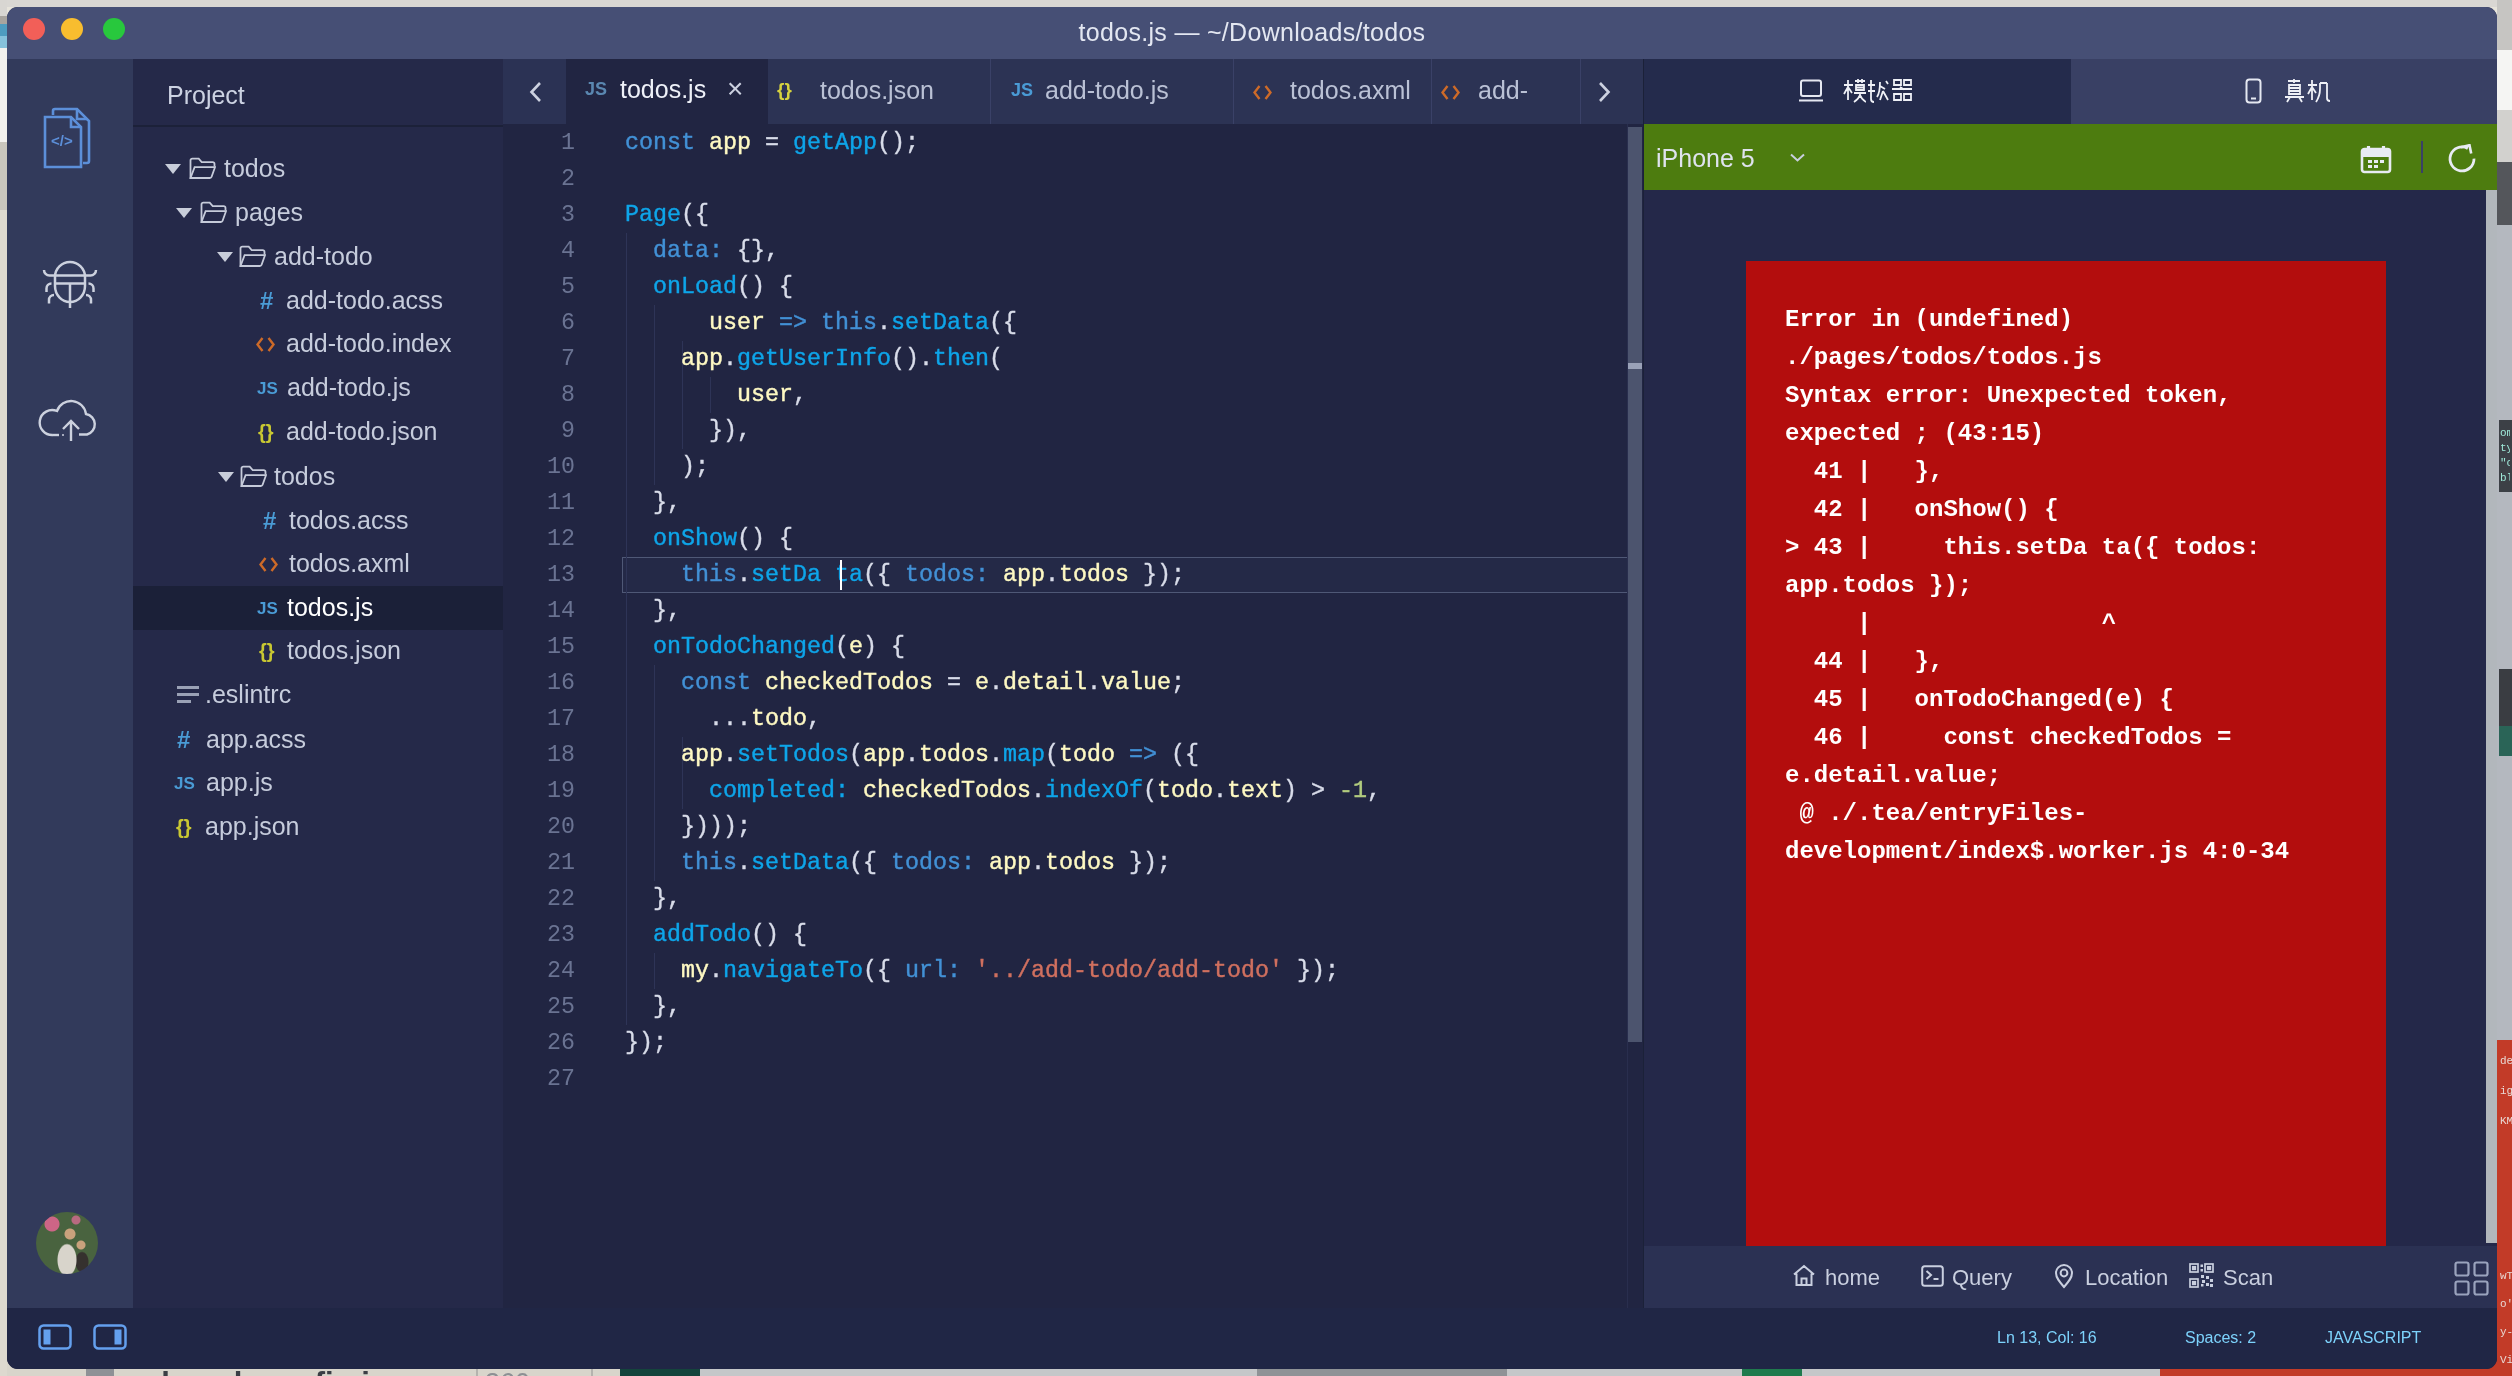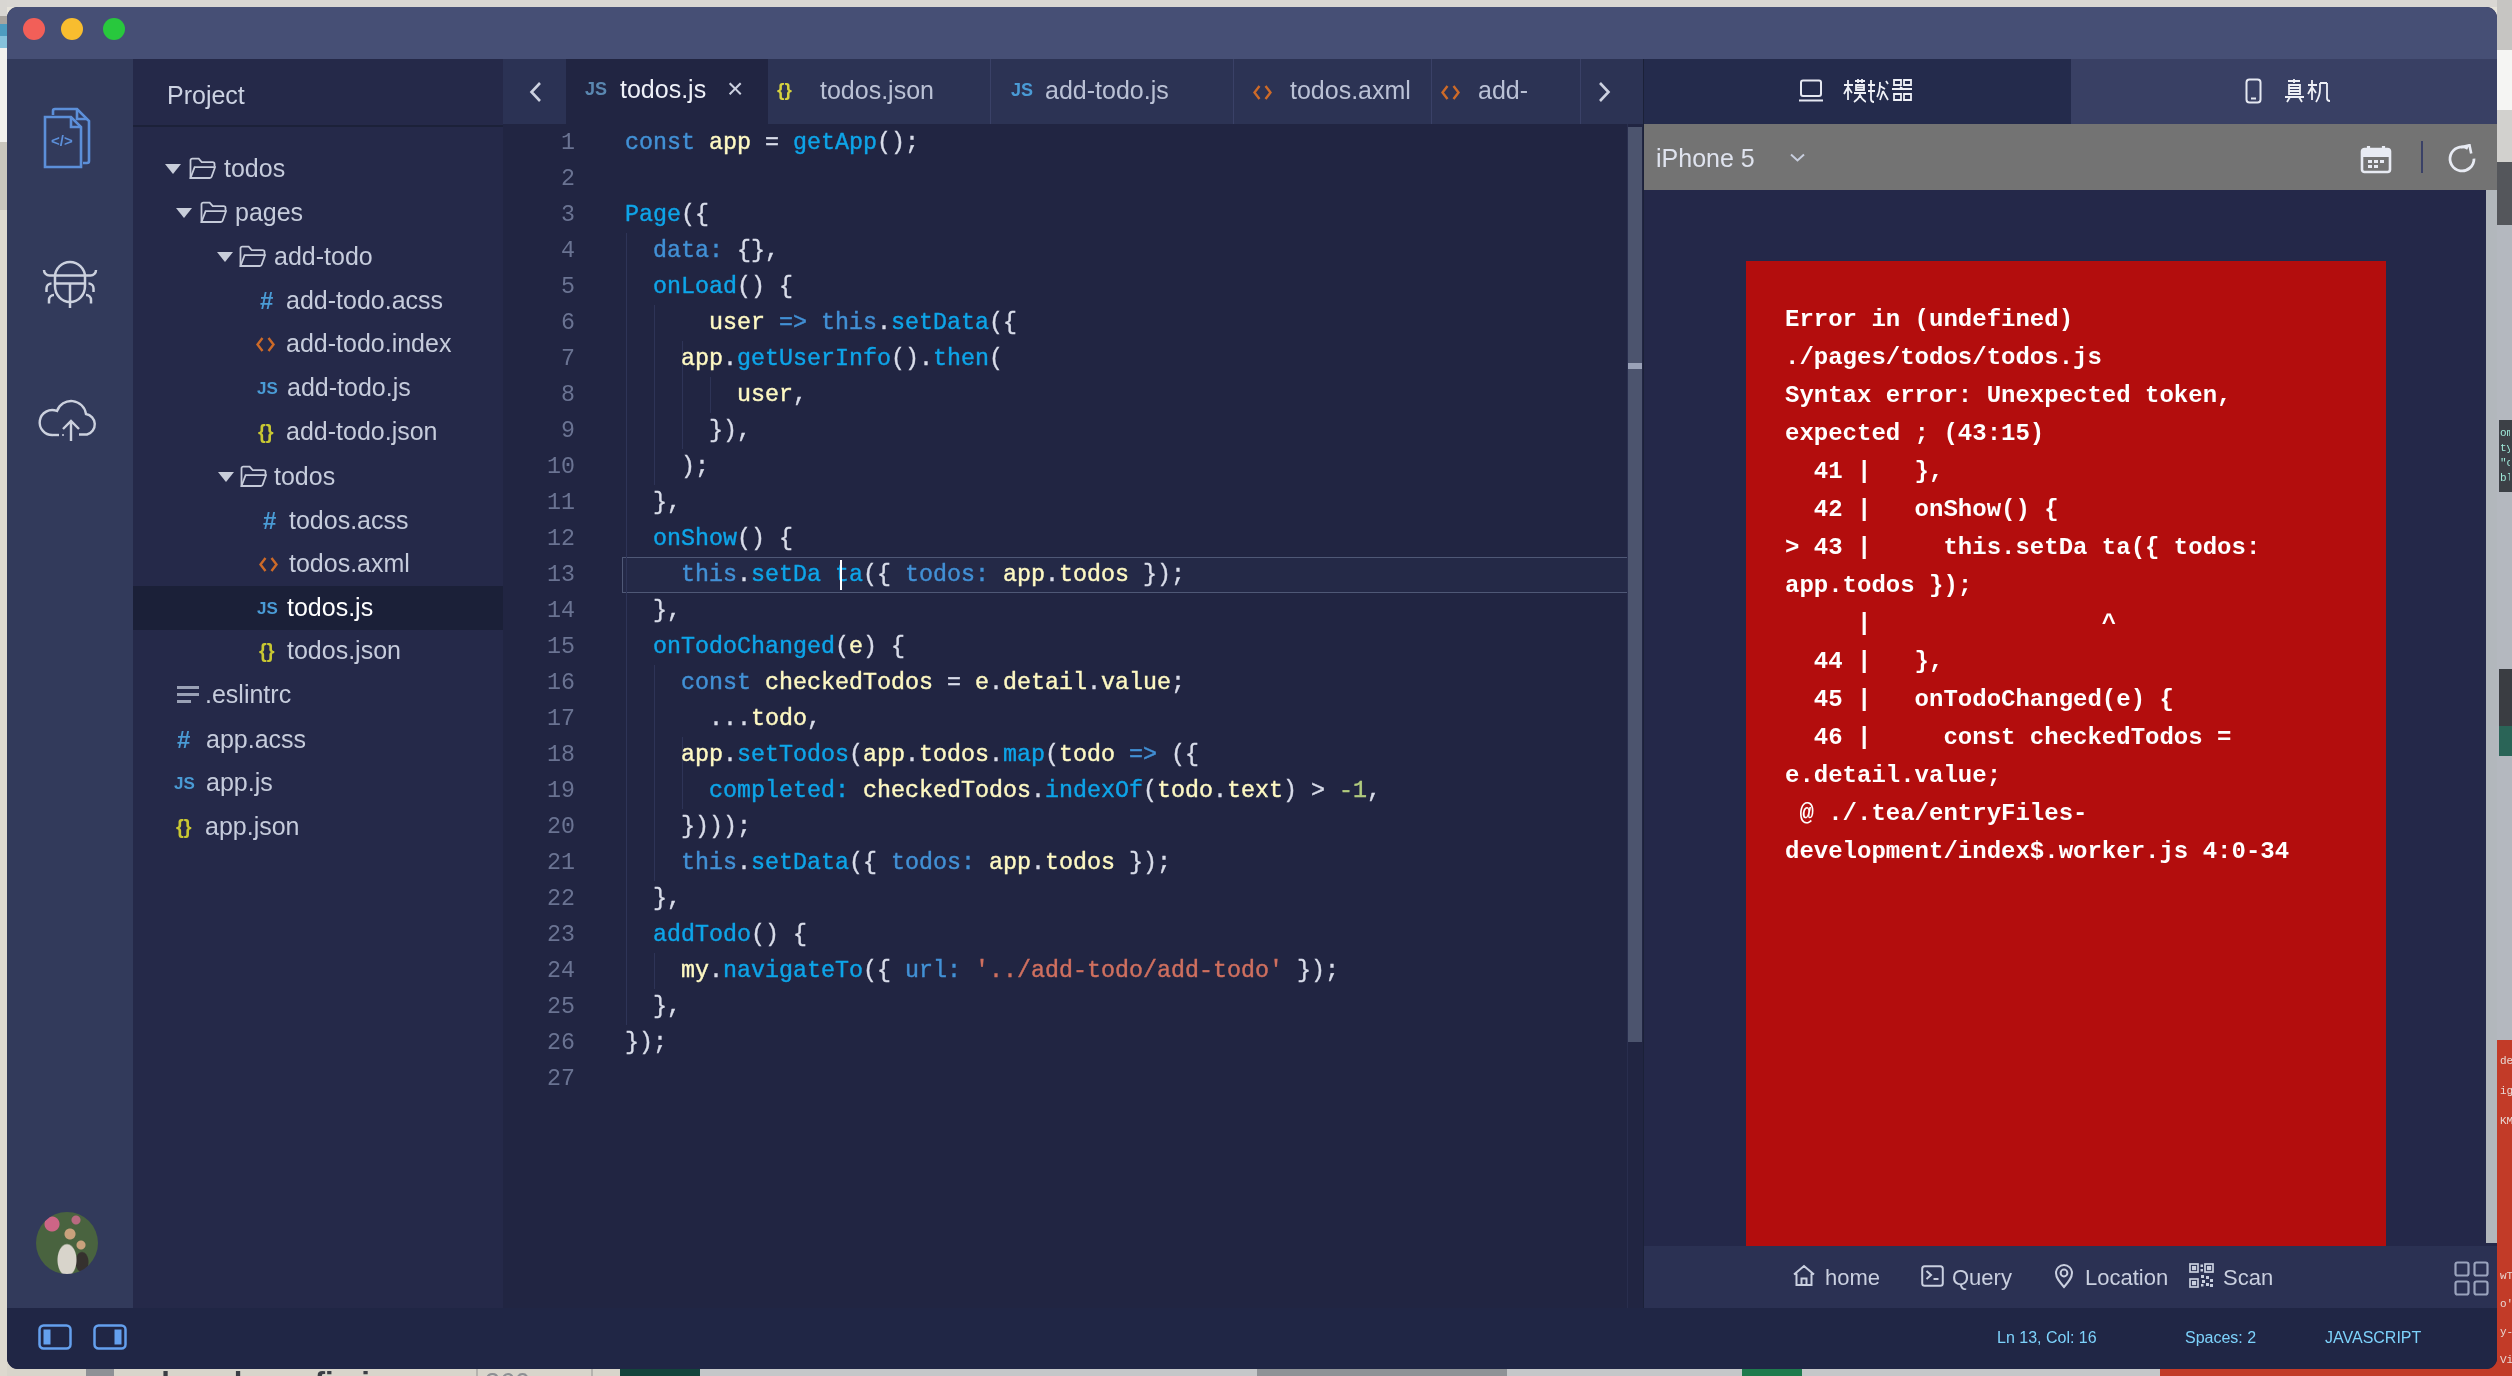--- a/index.html
+++ b/index.html
@@ -35,21 +35,21 @@
 .tabt{font-size:25px;color:#bac1d5;top:17px;white-space:nowrap}
 #atab{left:64px;top:0;width:201px;height:65px;background:#212542}
 .gut{position:absolute;width:72px;text-align:right;font-family:"Liberation Mono",monospace;font-size:23.3px;line-height:36px;color:#6a7392}
 .cl{white-space:pre;font-family:"Liberation Mono",monospace;font-size:23.33px;line-height:36px;height:36px;color:#d8dce9;-webkit-text-stroke:0.4px}
 .k{color:#4291d6}.v{color:#fef9c3}.f{color:#0ea5e9}.s{color:#d0705f}.g{color:#b2cc7f}
 .ig{width:1px;background:#2e3457}
 
 #rpanel{left:1636px;top:52px;width:854px;height:1249px;background:#242849}
 #rtab1{left:0;top:0;width:428px;height:65px;background:#242b4c}
 #rtab2{left:428px;top:0;width:426px;height:65px;background:#394064}
-#rtool{left:0;top:65px;width:854px;height:66px;background:#737373}
+#rtool{left:0;top:65px;width:854px;height:66px;background:#4d7c0f}
 #redbox{left:103px;top:202px;width:640px;height:985px;background:#b30d0d}
 #redtxt{left:39px;top:40px;white-space:pre;font-family:"Liberation Mono",monospace;font-weight:bold;font-size:24px;line-height:38px;color:#fff}
 #btool{left:0;top:1187px;width:854px;height:62px;background:#2b3153}
 .bt{font-size:22px;color:#c9cfdf;top:19px;white-space:nowrap}
 
 #status{left:0;top:1301px;width:2490px;height:61px;background:#202645}
 .st{font-size:16px;color:#7dd3fc;top:21px;white-space:nowrap}
 
 .bgblk{position:absolute}
 </style></head>
@@ -89,20 +89,21 @@
   <div class="a" style="left:1735px;top:0;width:60px;height:21px;background:#1f7a4d"></div>
   <div class="a" style="left:2153px;top:0;width:337px;height:21px;background:#c23b28"></div>
 </div>
 
 <div id="win">
 
   <div class="a" id="titlebar">
     <div class="a tl" style="left:16px;background:#f25f58"></div>
     <div class="a tl" style="left:54px;background:#f8bd2f"></div>
     <div class="a tl" style="left:96px;background:#28c83d"></div>
+    <div class="a" id="title">todos.js — ~/Downloads/todos</div>
   </div>
 
   <div class="a" id="activity">
     <svg class="a" style="left:34px;top:44px" width="58" height="68" viewBox="0 0 58 68" fill="none" stroke="#5c8fd9" stroke-width="2.6">
       <path d="M12 12 V8 a2 2 0 0 1 2 -2 h22 l12 12 v40 a2 2 0 0 1 -2 2 h-4"></path>
       <path d="M36 6 v10 h10"></path>
       <path fill="#323a5b" d="M4 14 h26 l10 10 v40 H4 z"></path>
       <path d="M30 14 v10 h10"></path>
       <text x="10" y="43" font-family="Liberation Sans,sans-serif" font-size="15" font-weight="bold" fill="#5c8fd9" stroke="none">&lt;/&gt;</text>
     </svg>

